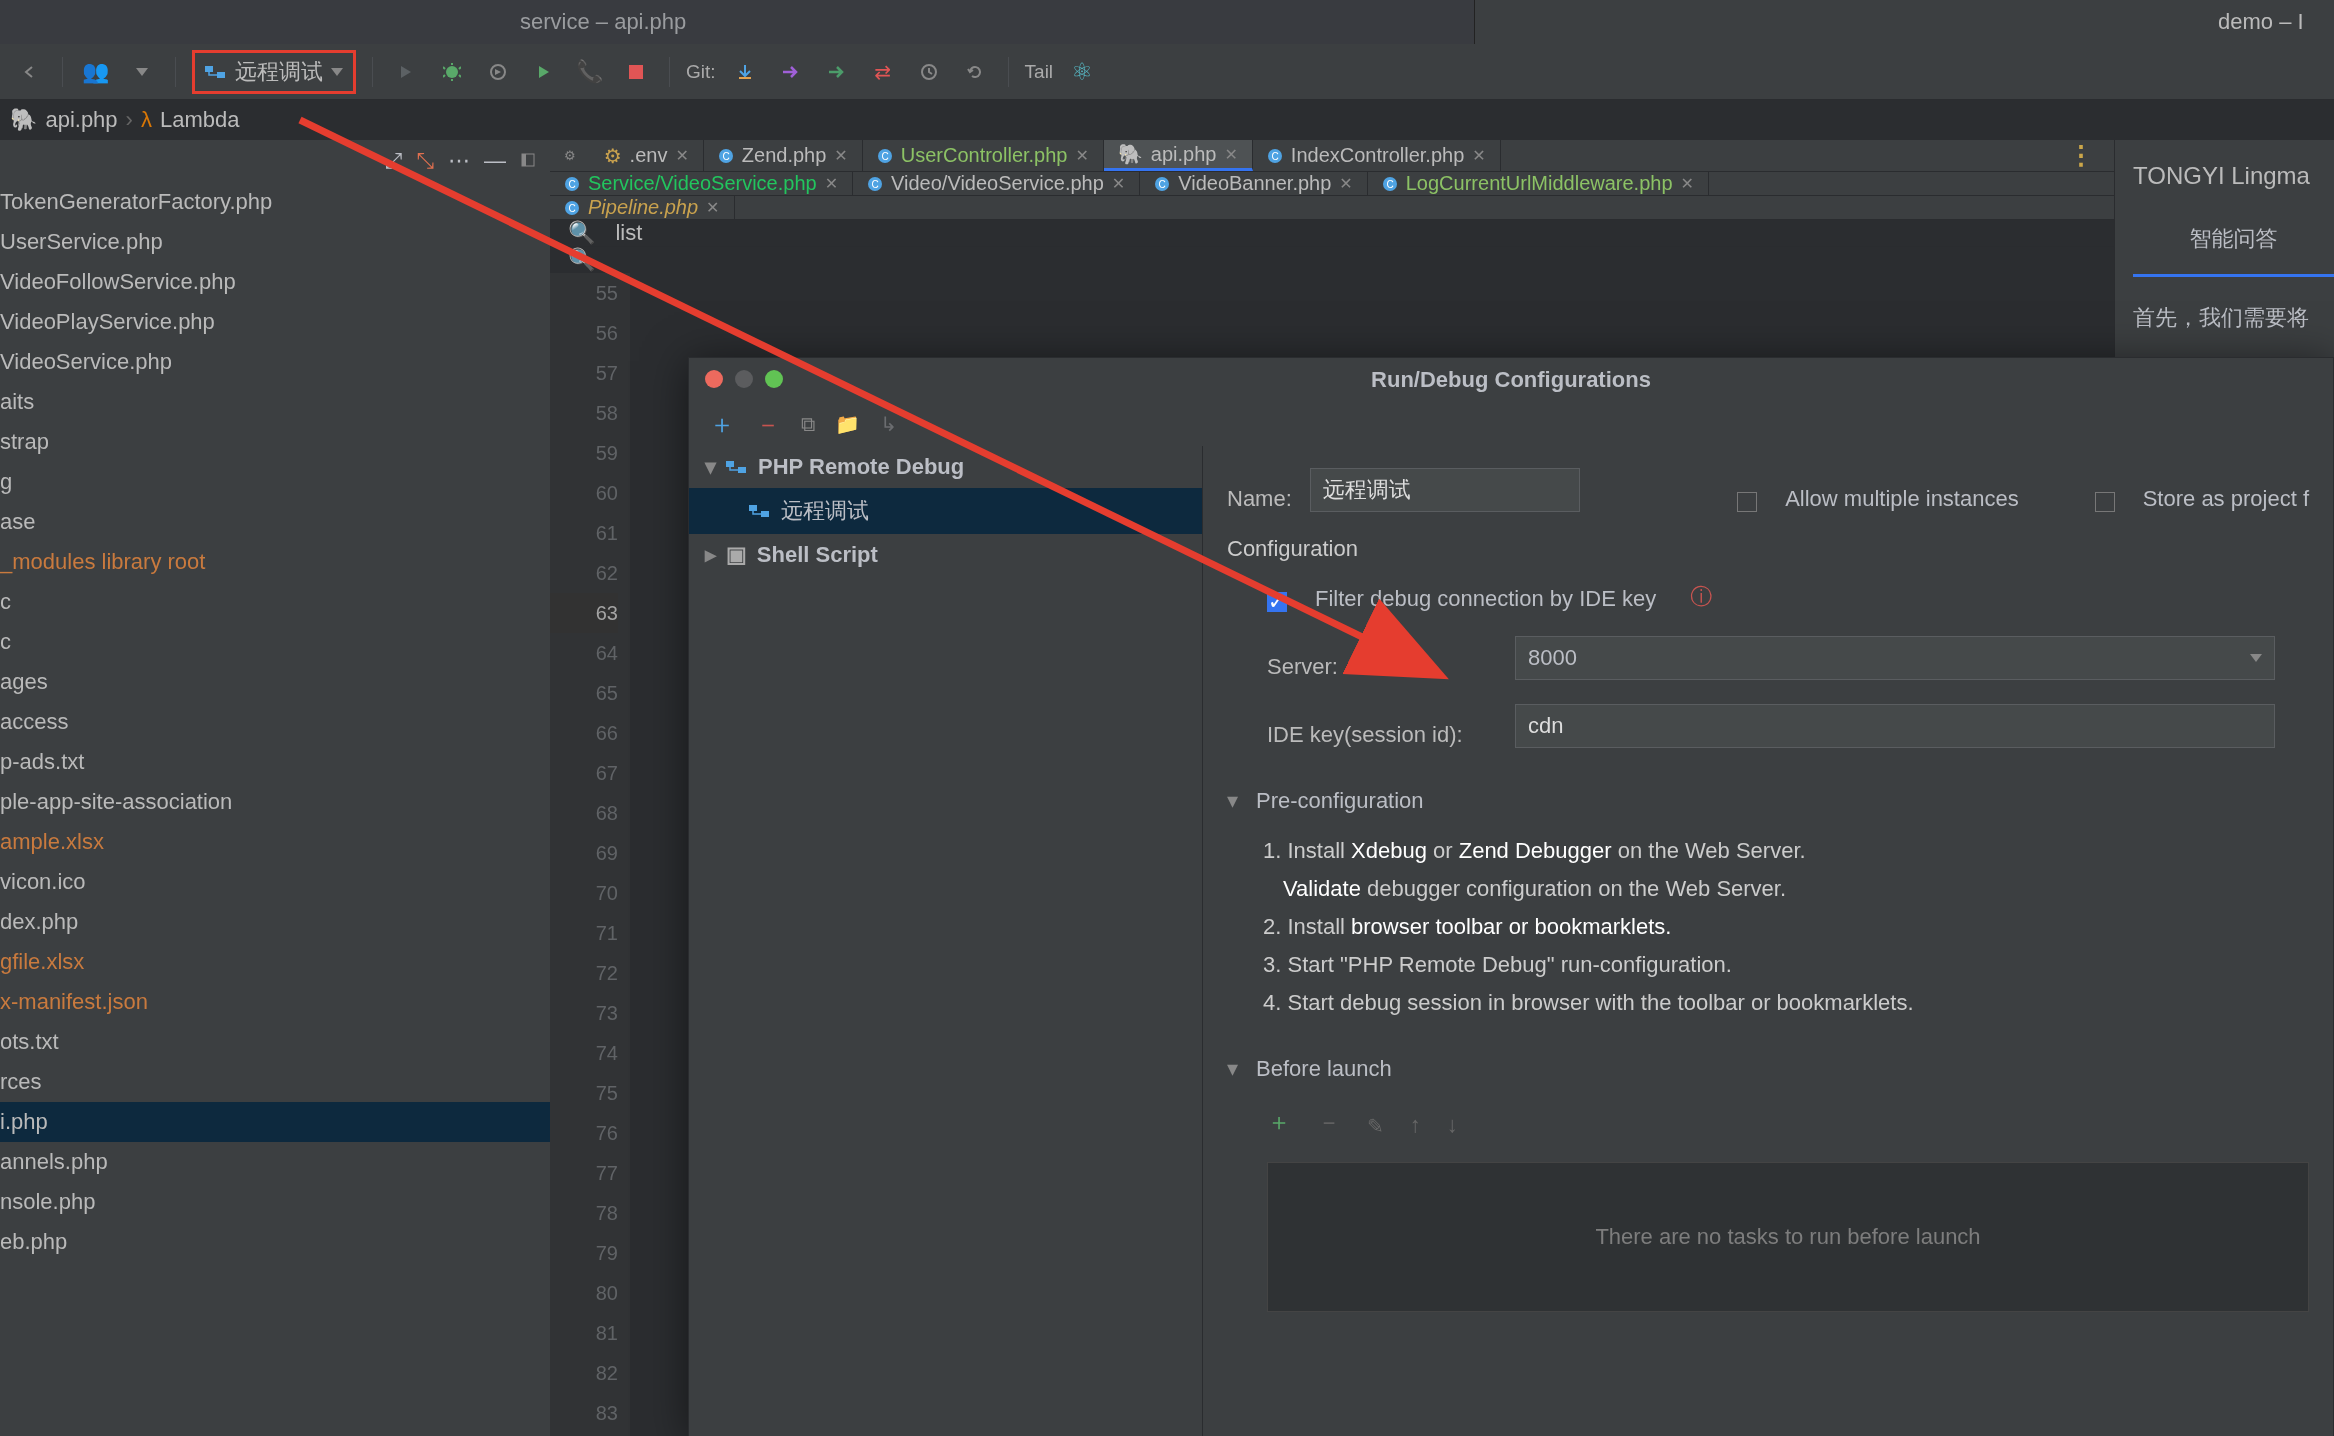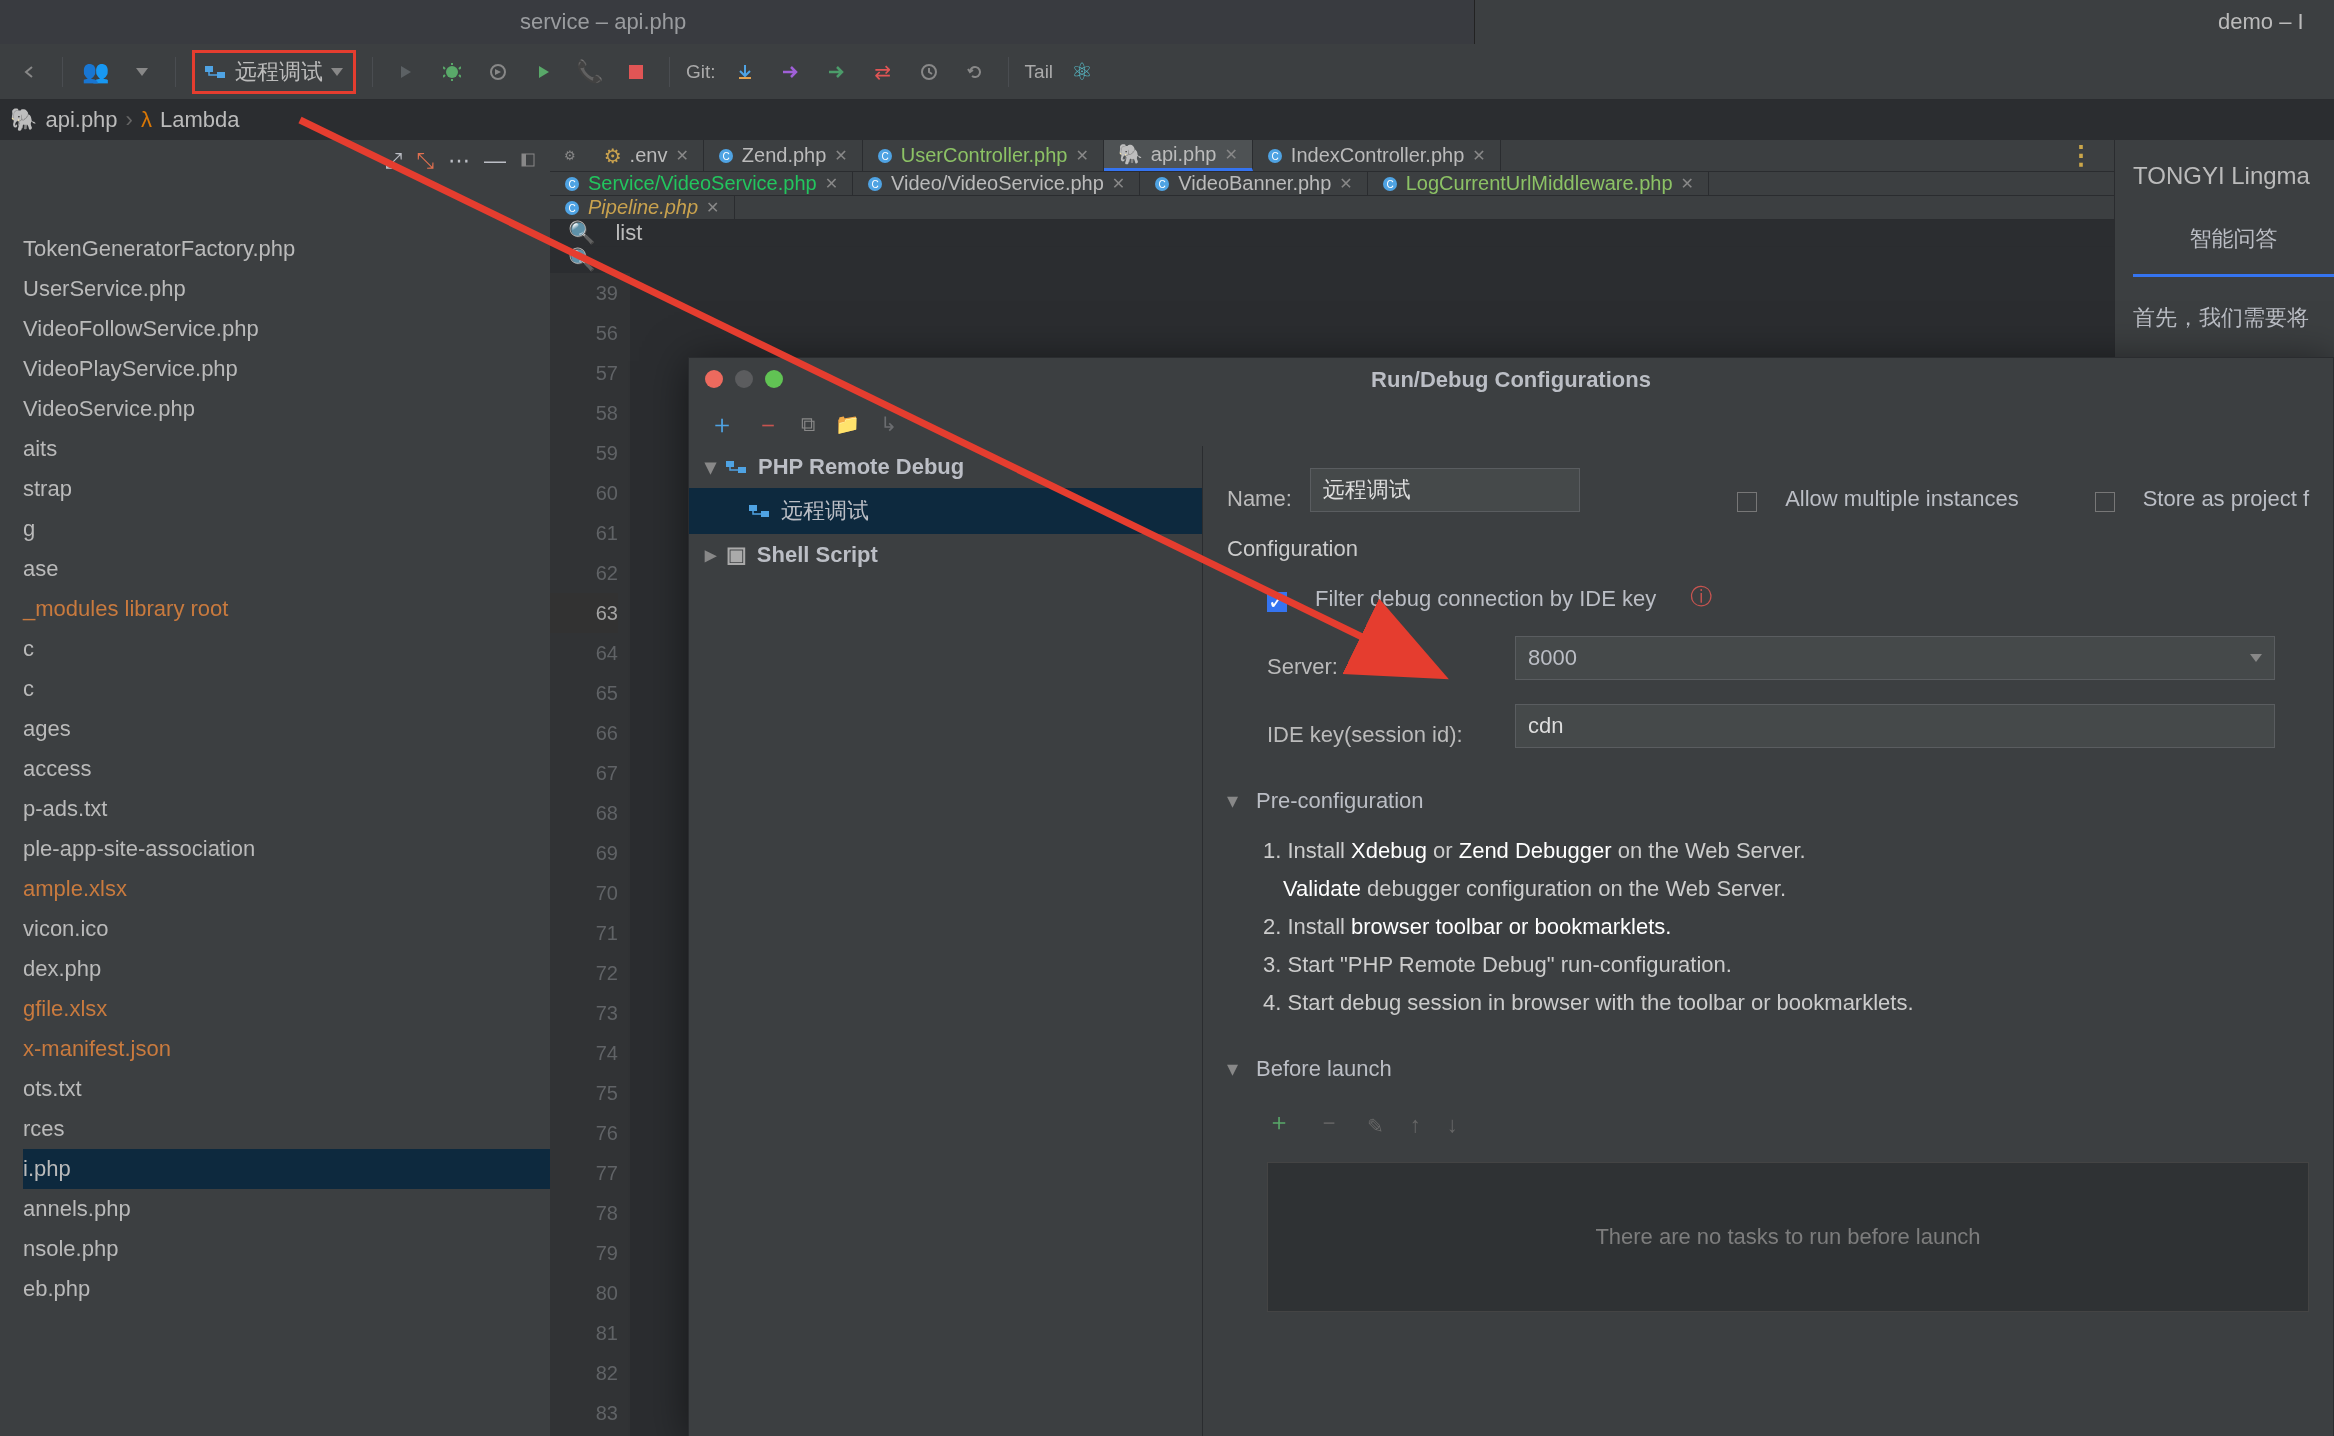--- a/index.html
+++ b/index.html
@@ -54,21 +54,21 @@
     padding-left: 10px; font-size:22px; color:#bbb;
   }
   .main-row { display:flex; height: calc(100% - 140px); }
   .sidebar {
     width: 550px;
     background:#3c3f41;
     display:flex; flex-direction:column;
     font-size:22px;
   }
   .sidebar-toolbar { height:42px; display:flex; align-items:center; justify-content:flex-end; gap:14px; padding-right:14px; }
-  .tree { padding-left:23px; line-height: 40px; overflow:hidden;margin-top:47px;}
+  .tree { padding-left:0; line-height: 40px; overflow:hidden;}
   .tree-item { white-space:nowrap; color:#bababa;}
   .tree-item.orange { color:#c97a3e; }
   .tree-item.selected { background:#0d293e; }
   .editor-area { flex:1; display:flex; flex-direction:column; position:relative; }
   .tab-row { display:flex; align-items:center; height:50px; background:#3c3f41; border-bottom:1px solid #2a2c2f; gap:0;}
   .tab {
     display:flex; align-items:center; gap:8px;
     padding: 0 14px; height:100%;
     font-size:20px; color:#bbb;
     border-right:1px solid #2a2c2f;
@@ -362,21 +362,21 @@
       </div>
     <div class="search-row">
       <span>🔍</span>
       <span style="color:#bbb;">list</span>
     </div>
     <div class="search-row" style="border-top:1px solid #2a2c2f;">
       <span>🔍</span>
     </div>
     <div class="gutter-body">
       <div class="gutter" id="gutter">
-          <div>39</div>
+          <div>55</div>
           <div>56</div>
           <div>57</div>
           <div>58</div>
           <div>59</div>
           <div>60</div>
           <div>61</div>
           <div>62</div>
           <div class="hl">63</div>
           <div>64</div>
           <div>65</div>

